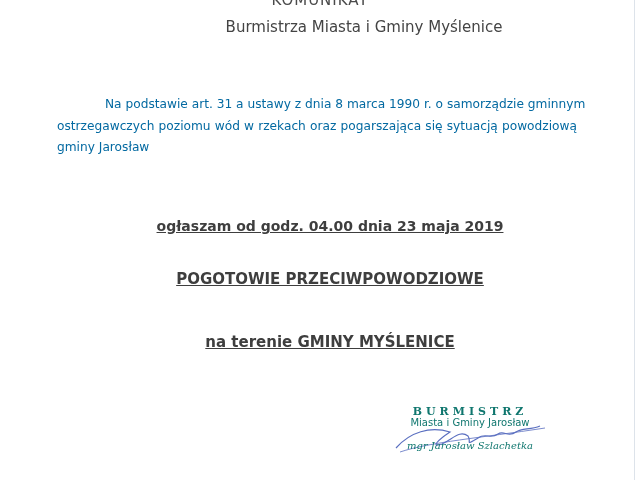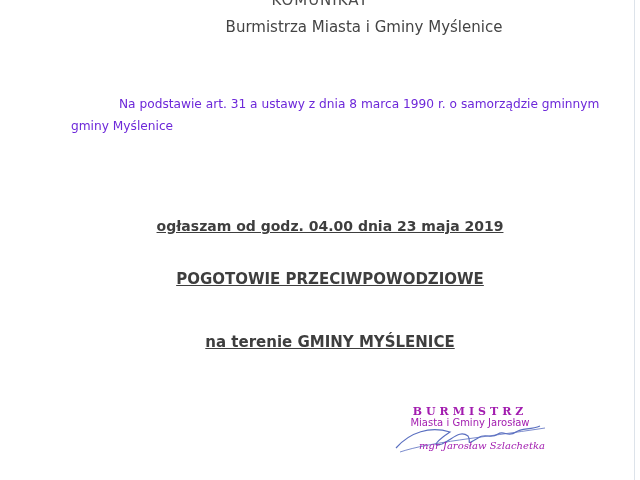--- a/index.html
+++ b/index.html
@@ -3,47 +3,48 @@
   <meta charset="utf-8">
   <style>
     html, body { margin:0; padding:0; }
     body { width:640px; height:480px; background:#ffffff; position:relative; overflow:hidden;
            font-family:"DejaVu Sans", sans-serif; color:#3a3a3a; }
     .edge { position:absolute; left:634px; top:0; width:1px; height:480px; background:#dde3ea; }
     .title-top { position:absolute; top:-9px; left:0; width:640px; text-align:center;
                  font-size:15px; letter-spacing:1px; color:#4a4a4a; }
     .subtitle { position:absolute; top:18px; left:0; width:640px; text-align:center;
                 font-size:15px; color:#444;padding-left:44px; }
-    .para { position:absolute; left:71px; top:94px; width:520px; font-size:12.2px; line-height:21.5px;
-            text-align:justify; color:#6d28d9; }
+    .para { position:absolute; left:57px; top:94px; width:520px; font-size:12.2px; line-height:21.5px;
+            text-align:justify; color:#0369a1; }
     .para .l { display:block; text-align-last:justify; white-space:nowrap; }
     .para .l.last { text-align-last:left; }
     .para .l.first { text-indent:48px; }
     .decl { position:absolute; left:0; width:660px; text-align:center; font-weight:bold;
             text-decoration:underline; color:#3e3e3e; }
     .d1 { top:218px; font-size:14px; }
     .d2 { top:270px; font-size:15px; }
     .d3 { top:333px; font-size:15px; }
-    .stamp { position:absolute; left:395px; top:405px; width:150px; color:#a21caf; }
+    .stamp { position:absolute; left:395px; top:405px; width:150px; color:#0f766e; }
     .stamp .h { font-family:"DejaVu Serif", serif; font-weight:bold; font-size:11px; letter-spacing:4px; text-align:center; }
     .stamp .s { font-size:10px; text-align:center; margin-top:-1px; }
-    .stamp .n { font-family:"DejaVu Serif", serif; font-style:italic; font-size:10px; text-align:right; margin-top:12px; }
+    .stamp .n { font-family:"DejaVu Serif", serif; font-style:italic; font-size:10px; text-align:center; margin-top:12px; }
     .sig { position:absolute; left:390px; top:418px; }
   </style>
 </head>
 <body>
 
 <div class="edge"></div>
 
 <div class="title-top">KOMUNIKAT</div>
 <div class="subtitle">Burmistrza Miasta i Gminy Myślenice</div>
 
 <div class="para">
   <span class="l first">Na podstawie art. 31 a ustawy z dnia 8 marca 1990 r. o samorządzie gminnym</span>
-  <span class="l last">gminy Myślenice</span>
+  <span class="l">ostrzegawczych poziomu wód w rzekach oraz pogarszająca się sytuacją powodziową</span>
+  <span class="l last">gminy Jarosław</span>
 </div>
 
 <div class="decl d1">ogłaszam od godz. 04.00 dnia 23 maja 2019</div>
 <div class="decl d2">POGOTOWIE PRZECIWPOWODZIOWE</div>
 <div class="decl d3">na terenie GMINY MYŚLENICE</div>
 
 <svg class="sig" width="160" height="40" viewBox="0 0 160 40">
   <path d="M6 30 C 20 14, 40 8, 60 14 C 48 22, 40 30, 52 26 C 64 20, 70 12, 78 18 C 82 24, 74 28, 88 20 C 96 14, 100 22, 108 16 C 114 12, 118 20, 126 14 C 132 10, 140 12, 150 8" fill="none" stroke="#5a6fc0" stroke-width="1.2"></path>
   <path d="M10 34 C 40 24, 90 20, 155 10" fill="none" stroke="#5a6fc0" stroke-width="0.8"></path>
 </svg>

